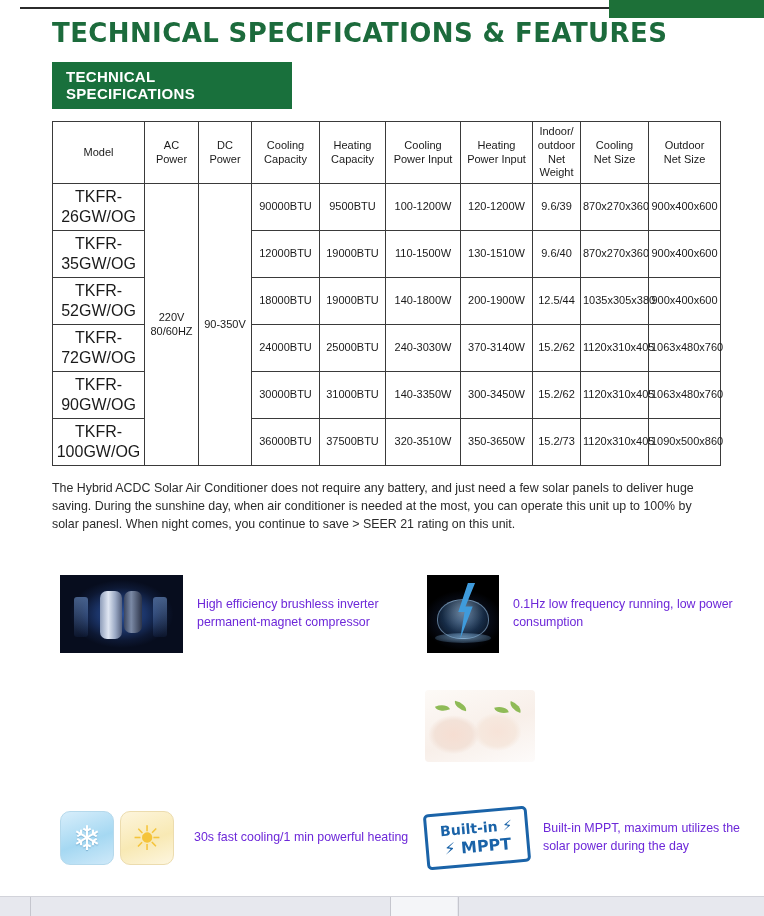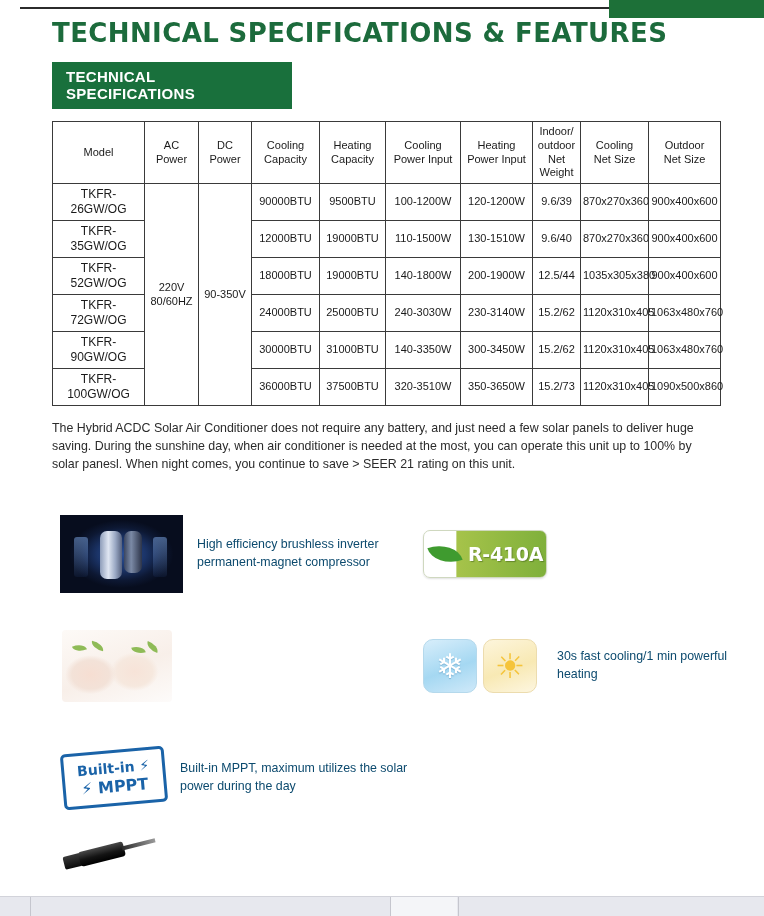--- a/index.html
+++ b/index.html
@@ -74,21 +74,21 @@
     background: #ffffff;
   }
   table#spec-table th {
     font-weight: normal;
     height: 34px;
     font-size: 11px;
   }
   table#spec-table th .hdr-line { display: block; }
   th.hdr-weight { font-size: 8.5px; }
   table#spec-table td { height: 25px; }
-  td.model-cell { font-size: 12px; text-align: center; margin-left: 44px; }
+  td.model-cell { font-size: 16px; text-align: center; margin-left: 44px; }
   td.merged-cell { font-size: 11px; }
 
   
   col.c-model   { width: 92px; }
   col.c-ac      { width: 54px; }
   col.c-dc      { width: 53px; }
   col.c-cool    { width: 68px; }
   col.c-heat    { width: 66px; }
   col.c-coolin  { width: 75px; }
   col.c-heatin  { width: 72px; }
@@ -122,21 +122,21 @@
   }
   .feature-media {
     flex: 0 0 auto;
     display: flex;
     align-items: center;
     justify-content: center;
   }
   .feature-label {
     font-size: 12.4px;
     line-height: 1.42;
-    color: #0c4a6e;
+    color: #6d28d9;
     margin-left: 14px;
   }
 
   
   .img-compressor {
     width: 123px; height: 78px;
     margin-left: 8px;
     background:
       radial-gradient(ellipse 52px 34px at 50% 50%, #2a4f96 0%, #1b3468 46%, #0d1833 78%, #070d1e 100%);
     position: relative; overflow: hidden;
@@ -409,21 +409,21 @@
             <td>200-1900W</td>
             <td>12.5/44</td>
             <td>1035x305x380</td>
             <td>900x400x600</td>
           </tr>
           <tr>
             <td class="model-cell">TKFR-72GW/OG</td>
             <td>24000BTU</td>
             <td>25000BTU</td>
             <td>240-3030W</td>
-            <td>230-3140W</td>
+            <td>370-3140W</td>
             <td>15.2/62</td>
             <td>1120x310x405</td>
             <td>1063x480x760</td>
           </tr>
           <tr>
             <td class="model-cell">TKFR-90GW/OG</td>
             <td>30000BTU</td>
             <td>31000BTU</td>
             <td>140-3350W</td>
             <td>300-3450W</td>
@@ -455,28 +455,32 @@
         <div class="img-compressor">
           <div class="fin fin-l"></div>
           <div class="cyl cyl-a"></div>
           <div class="cyl cyl-b"></div>
           <div class="fin fin-r"></div>
         </div>
       </div>
       <div class="feature-label">High efficiency brushless inverter permanent-magnet compressor</div>
     </div>
 
-
     <div class="feature">
       <div class="feature-media">
-        <div class="badge-r410">
-          <div class="leaf"></div>
-          <div class="r410-text">R-410A</div>
+        <div class="img-hz">
+          <div class="dome"></div>
+          <div class="base"></div>
+          <div class="bolt"></div>
         </div>
       </div>
+      <div class="feature-label">0.1Hz low frequency running, low power consumption</div>
+    </div>
+
+    <div class="feature">
     </div>
 
     <div class="feature">
       <div class="feature-media">
         <div class="img-baby">
           <div class="lf lf1"></div>
             <div class="lf lf2"></div>
           <div class="lf lf3"></div>
             <div class="lf lf4"></div>
         </div>

